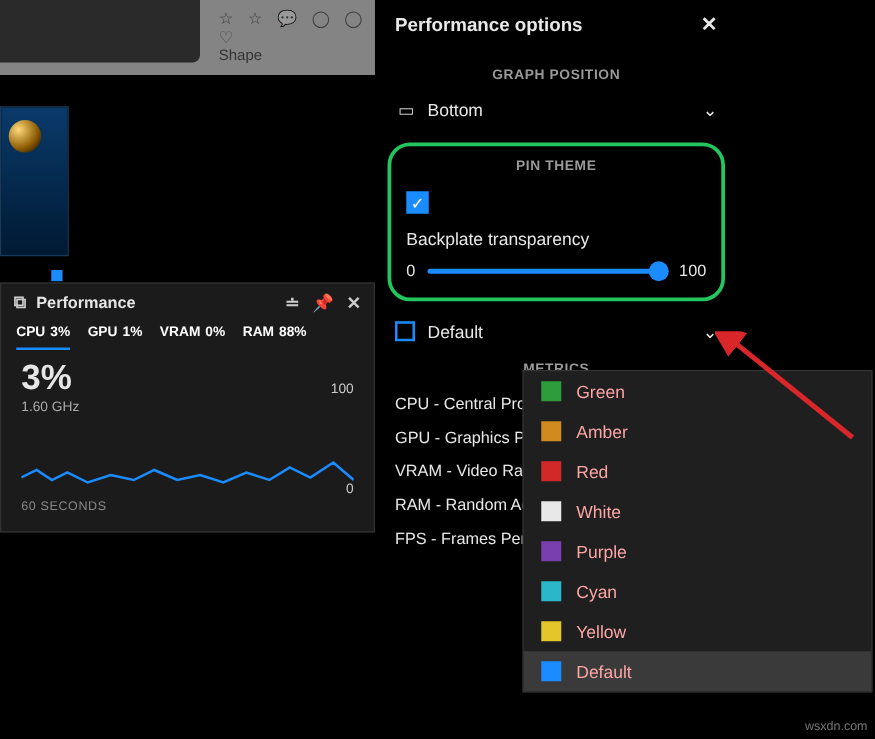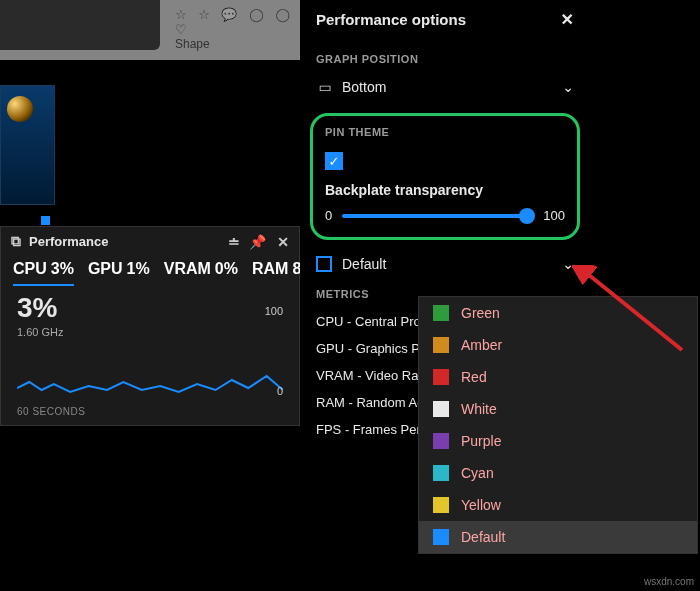--- a/index.html
+++ b/index.html
@@ -15,46 +15,46 @@
   .bg-thumb .chk { position:absolute; top:130px; left:40px; width:9px; height:9px; background:#1a8cff; }
   .bg-thumb .bar { position:absolute; top:160px; left:6px; width:42px; height:2px; background:#1a8cff; }
   .bg-thumb .num { position:absolute; top:155px; left:40px; font-size:7px; color:#ccc; }
 
   
   .perf { position:absolute; left:0; top:226px; width:300px; height:200px; background:#1b1b1b; color:#e6e6e6; border:1px solid #333; font-size:13px; }
   .perf-title { display:flex; align-items:center; justify-content:space-between; padding:6px 10px; font-weight:600; }
   .perf-title .left { display:flex; align-items:center; gap:8px; }
   .perf-title .ico, .perf-title .right span { font-size:14px; color:#ccc; }
   .perf-title .right { display:flex; gap:10px; }
-  .perf-tabs { display:flex; gap:14px; padding:4px 12px 0; font-size:16px; font-weight:600; }
+  .perf-tabs { display:flex; gap:14px; padding:4px 12px 0; font-size:11px; font-weight:600; }
   .perf-tabs .tab { display:flex; gap:4px; padding-bottom:6px; }
   .perf-tabs .tab.active { border-bottom:2px solid #1a8cff; }
   .perf-tabs .lbl { color:#fff; }
   .perf-tabs .val { color:#fff; }
   .perf-body { padding:6px 16px; }
   .perf-big { font-size:28px; font-weight:700; }
   .perf-sub { font-size:11px; color:#aaa; margin-top:2px; }
   .perf-100 { position:absolute; right:16px; top:78px; font-size:11px; color:#ccc; }
   .perf-0 { position:absolute; right:16px; top:158px; font-size:11px; color:#ccc; }
   .perf-chart { position:relative; margin-top:8px; height:50px; }
   .perf-chart svg { width:100%; height:100%; }
   .perf-foot { font-size:10px; color:#888; padding:4px 16px; letter-spacing:0.5px; }
 
   
   .opts { position:absolute; left:300px; top:0; width:290px; height:540px; background:#000; color:#e8e8e8; padding:10px 16px; }
   .opts-head { display:flex; justify-content:space-between; align-items:center; font-weight:600; font-size:15px; padding-bottom:14px;gap:25px; }
   .close { font-size:16px; cursor:pointer; }
-  .sect { font-size:11px; letter-spacing:0.5px; color:#9a9a9a; font-weight:600; margin:10px 0 8px; }
+  .sect { font-size:11px; letter-spacing:0.5px; color:#9a9a9a; font-weight:600; margin:10px 0 8px;text-align:center; }
   .row { display:flex; align-items:center; justify-content:space-between; padding:6px 0; font-size:14px; }
   .row .ico { width:18px; text-align:center; margin-right:8px; color:#ccc; }
   .rowL { display:flex; align-items:center; }
   .chev { font-size:14px; }
   .pinbox { border:3px solid #22c55e; border-radius:18px; padding:10px 12px 14px; margin:12px -6px 10px; }
   .chkbox { width:18px; height:18px; background:#1a8cff; display:flex; align-items:center; justify-content:center; color:#fff; font-size:13px; }
-  .bold { font-weight:700;text-align:center; }
+  .bold { font-weight:400;text-align:center; }
   .slider-row { display:flex; align-items:center; gap:10px; margin-top:10px; font-size:13px; }
   .slider { flex:1; height:4px; background:#1a8cff; position:relative; border-radius:2px; }
   .slider .thumb { position:absolute; right:-2px; top:-6px; width:16px; height:16px; border-radius:50%; background:#1a8cff; }
   .accent-sw { width:16px; height:16px; border:2px solid #1a8cff; margin-right:10px; }
   .metric { font-size:13px; padding:6px 0; }
 
   
   .dropdown { position:absolute; left:418px; top:296px; width:280px; background:#1f1f1f; color:#fca5a5; border:1px solid #333; }
   .dropdown .item { display:flex; align-items:center; gap:12px; padding:8px 14px; font-size:14px; }
   .dropdown .item:hover, .dropdown .item.sel { background:#3a3a3a; }

